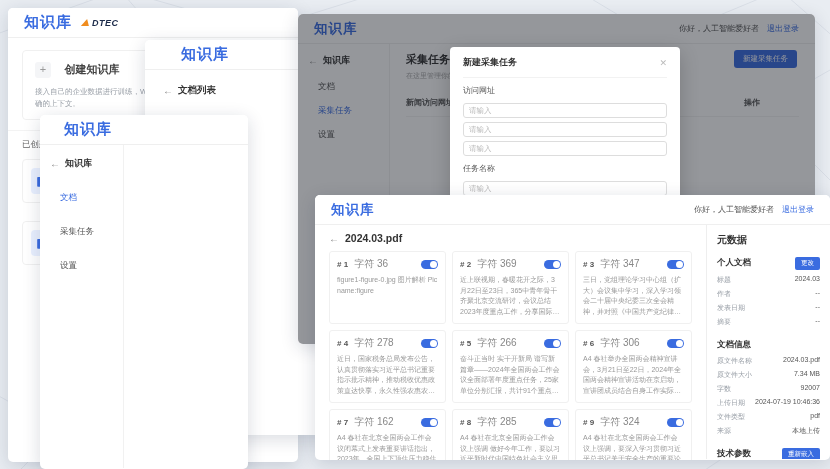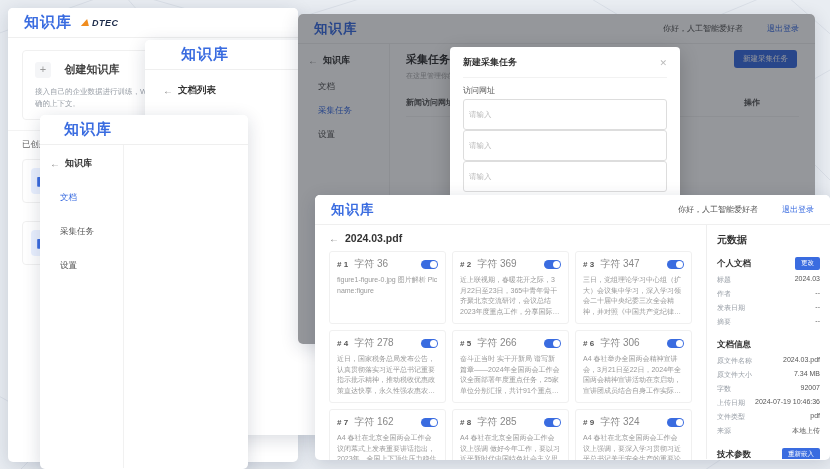--- a/index.html
+++ b/index.html
@@ -6,21 +6,21 @@
   html,body { width:830px; height:469px; overflow:hidden; }
   body { font-family:"Liberation Sans", sans-serif; background:#e9edf2; position:relative; color:#333; }
   #bg { position:absolute; inset:0; z-index:0; }
   .panel { position:absolute; background:#fff; border-radius:5px; box-shadow:0 4px 18px rgba(20,30,60,.16); overflow:hidden; }
   .p-header { height:30px; display:flex; align-items:center; padding:0 16px; border-bottom:1px solid #efefef; background:#fff; }
   .brand { color:#3a6ce0; font-weight:bold; font-size:15px; letter-spacing:1px; white-space:nowrap; }
   .brand.sm { font-size:13.5px; }
   .logo { display:flex; align-items:center; margin-left:10px; }
   .logo .tri { width:0; height:0; border-left:4px solid transparent; border-right:4px solid transparent; border-bottom:7px solid #f08c1e; margin-right:2px; transform:skewX(-18deg); }
   .logo .logo-txt { font-size:9px; font-weight:bold; font-style:italic; color:#1c2b4a; letter-spacing:.5px; }
-  .greeting-wrap { margin-left:auto; display:flex; align-items:center; gap:24px; font-size:8px; }
+  .greeting-wrap { margin-left:auto; display:flex; align-items:center; gap:8px; font-size:8px; }
   .greeting { color:#555; }
   .logout { color:#3a6ce0; cursor:pointer; }
   .menu-item { font-size:8.5px; color:#555; margin:0 0 16px 20px; cursor:pointer; }
   .menu-item.active { color:#3a6ce0; }
   .back-row { display:flex; align-items:center; gap:5px; padding:14px 0 18px 12px; font-size:9.5px; font-weight:bold; color:#333; }
   .back-arrow { color:#888; font-size:10px; font-weight:normal; }
   
   .create-card { margin:12px 14px 10px; border:1px solid #f0f0f0; border-radius:4px; padding:9px 12px; }
   .plus-box { width:16px; height:16px; background:#f4f5f7; border-radius:3px; color:#999; font-size:11px; line-height:15px; text-align:center; display:inline-block; vertical-align:middle; }
   .create-title { font-size:11px; font-weight:bold; color:#444; margin-left:9px; vertical-align:middle; }
@@ -40,21 +40,21 @@
   .tbl-head { display:flex; margin-top:16px; font-size:8px; font-weight:bold; color:#555; padding-bottom:8px; border-bottom:1px solid #f2f2f2; }
   .tbl-head .c1 { flex:1; }
   .tbl-head .c2 { width:120px; }
   .tbl-head .c3 { width:55px; }
   .backdrop { position:absolute; inset:0; background:rgba(20,24,34,.45); }
   .modal { position:absolute; left:152px; top:33px; width:230px; height:320px; background:#fff; border-radius:4px; padding:9px 13px; box-shadow:0 6px 20px rgba(0,0,0,.2); }
   .modal-head { display:flex; align-items:center; justify-content:space-between; padding-bottom:8px; border-bottom:1px solid #f2f2f2; }
   .modal-title { font-size:9px; font-weight:bold; color:#333; }
   .modal-x { color:#bbb; font-size:9px; cursor:pointer; }
   .f-label { font-size:8px; color:#555; margin:7px 0 3px; }
-  .f-input { width:100%; height:31px; border:1px solid #ddd; border-radius:3px; font-size:7.5px; padding:0 5px; color:#333; font-family:"Liberation Sans",sans-serif; }
+  .f-input { width:100%; height:15px; border:1px solid #ddd; border-radius:3px; font-size:7.5px; padding:0 5px; color:#333; font-family:"Liberation Sans",sans-serif; }
   .f-input::placeholder { color:#bbb; }
   .radio-row { display:flex; align-items:center; gap:8px; margin-top:4px; }
   .radio { width:7px; height:7px; border-radius:50%; border:1px solid #ccc; display:inline-block; flex:none; }
   .radio.on { border:2px solid #3a6ce0; background:#fff; width:7px; height:7px; }
   .radio-label { font-size:7.5px; color:#555; }
   .picker { background:#f5f6f8; border:1px solid #eee; border-radius:3px; color:#bbb; font-size:7px; padding:2px 5px; display:flex; align-items:center; gap:3px; }
   
   .e-body { display:flex; height:calc(100% - 31px); }
   .e-main { flex:1; padding:5px 14px 0; display:flex; flex-direction:column; min-width:0; }
   .doc-title-row { display:flex; align-items:center; gap:6px; font-size:10.5px; font-weight:bold; color:#333; margin:2px 0 7px; }
@@ -70,21 +70,21 @@
   .seg-card { border:1px solid #f0f0f0; border-radius:3px; padding:5px 7px 6px; background:#fff; }
   .seg-head { display:flex; align-items:center; gap:6px; margin-bottom:4px; }
   .seg-num { font-size:8px; font-weight:bold; color:#555; }
   .seg-chars { font-size:10px; color:#888; }
   .toggle { margin-left:auto; width:17px; height:9px; border-radius:5px; background:#3a6ce0; position:relative; cursor:pointer; flex:none; }
   .toggle::after { content:""; position:absolute; right:1px; top:1px; width:7px; height:7px; background:#fff; border-radius:50%; }
   .seg-text { font-size:7px; color:#999; line-height:1.5; display:-webkit-box; -webkit-line-clamp:4; -webkit-box-orient:vertical; overflow:hidden; }
   
   .meta { width:124px; border-left:1px solid #eee; padding:8px 10px; overflow:hidden; }
   .meta-title { font-size:10px; font-weight:bold; color:#333; margin-bottom:10px; }
-  .meta-sec { display:flex; align-items:center; justify-content:space-between; margin:8px 0 5px; }
+  .meta-sec { display:flex; align-items:flex-start; justify-content:space-between; margin:8px 0 5px; }
   .meta-sec .lbl { font-size:8.5px; font-weight:bold; color:#333; }
   .mini-btn { background:#3a6ce0; color:#fff; font-size:6.5px; padding:2px 6px; border-radius:2px; cursor:pointer; }
   .mrow { display:flex; justify-content:space-between; gap:4px; margin:4px 0; font-size:7px; }
   .mrow .k { color:#9aa0a8; flex:none; }
   .mrow .v { color:#555; text-align:right; word-break:break-all; }
 </style>
 </head>
 <body>
 
 <svg id="bg" viewBox="0 0 830 469" xmlns="http://www.w3.org/2000/svg">

